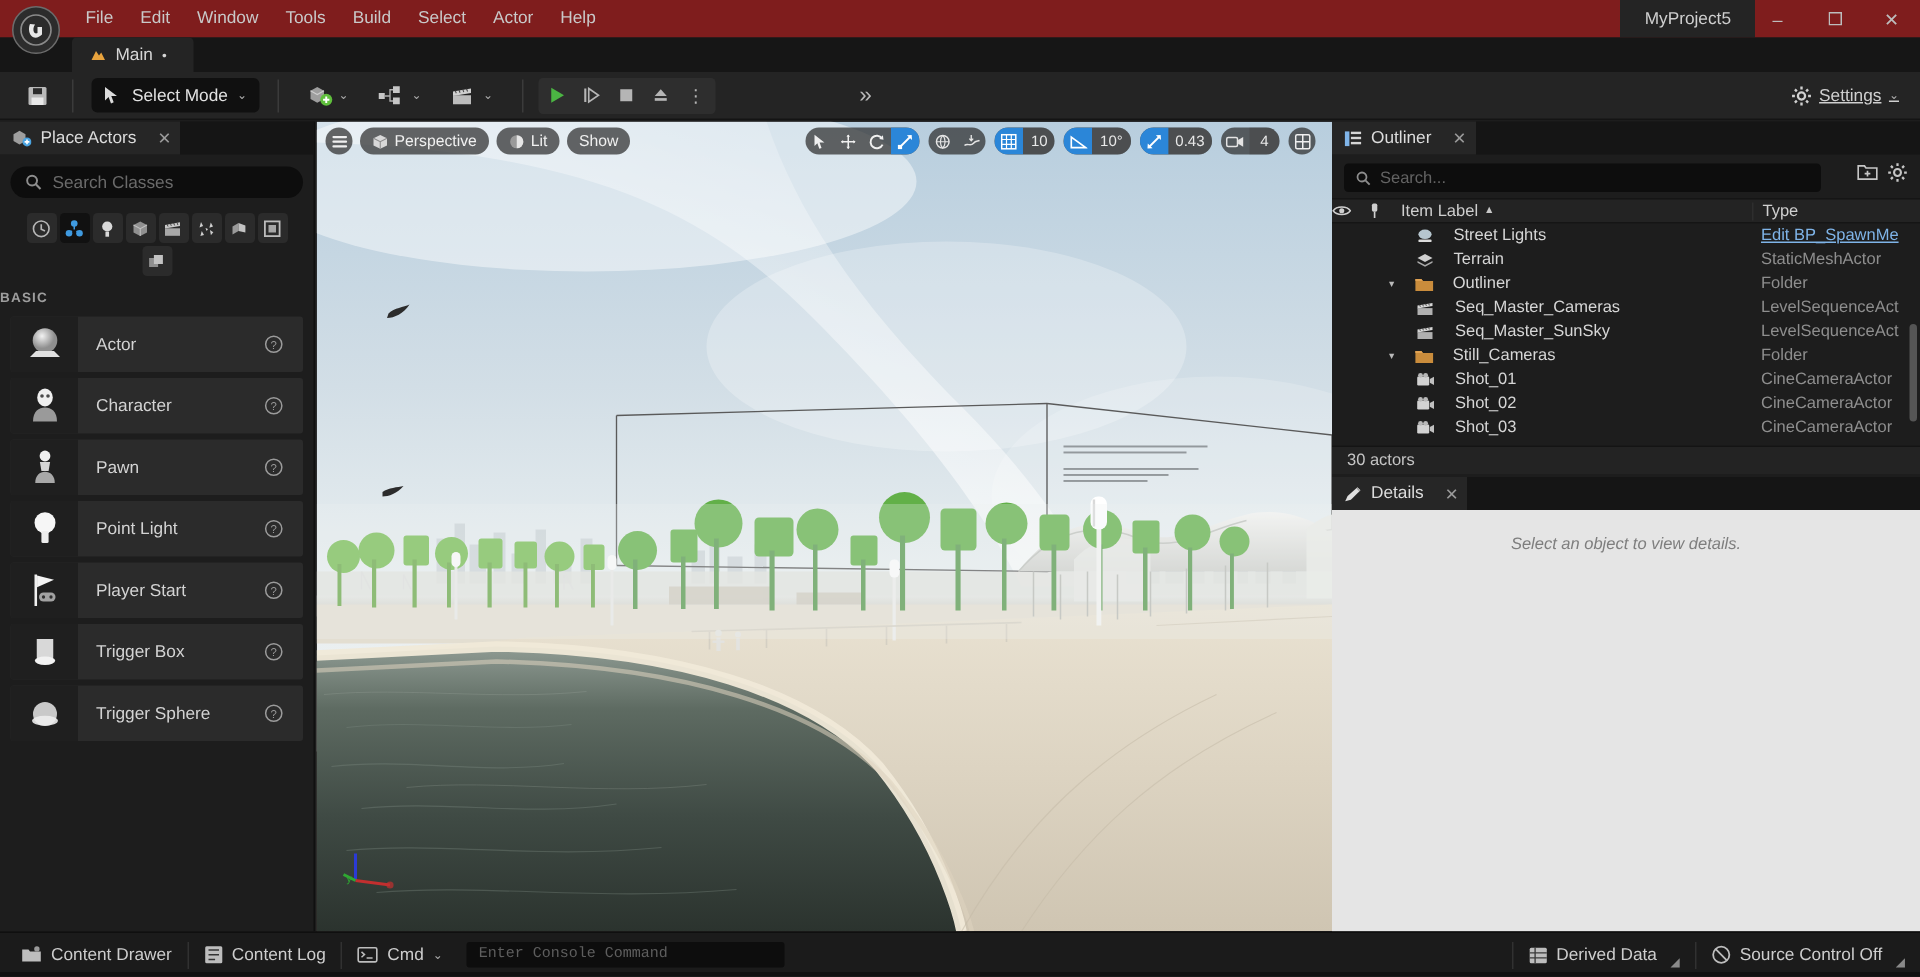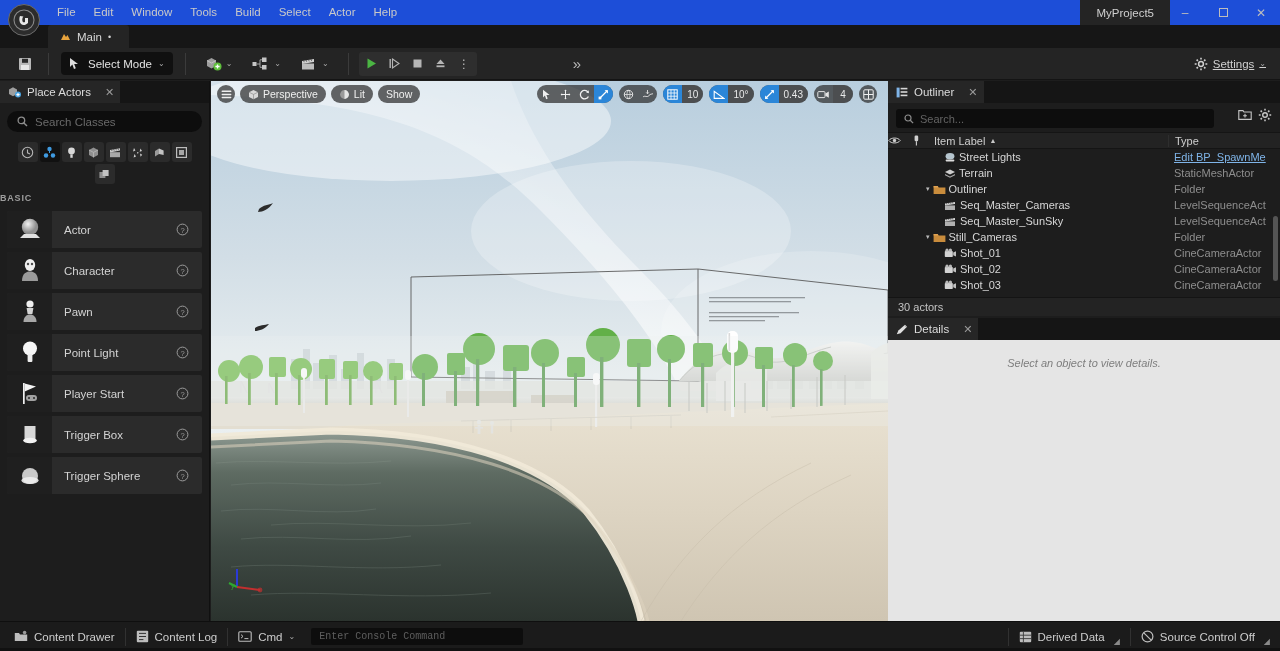--- a/index.html
+++ b/index.html
@@ -9,21 +9,21 @@
     background: #1b1b1b;
     font-family: "Liberation Sans", sans-serif;
     color: #c8c8c8;
     -webkit-font-smoothing: antialiased;
   }
   #app { position: relative; width: 1280px; height: 651px; background: #1d1d1d; }
 
   
   .titlebar {
     position: absolute; left: 0; top: 0; width: 1280px; height: 25px;
-    background: #1d4ed8; display: flex; align-items: center;
+    background: #7f1d1d; display: flex; align-items: center;
   }
   .ue-logo {
     position: absolute; left: 8px; top: 4px; width: 32px; height: 32px;
     border-radius: 50%; background: #2c2c2c;
     border: 1.6px solid #6c6c6c;
     display: flex; align-items: center; justify-content: center;
     font-family: "Liberation Serif", serif; font-style: italic;
     font-size: 18px; color: #e6e6e6; z-index: 30;
   }
   .menus { display: flex; align-items: center; margin-left: 48px; height: 25px; }
@@ -172,21 +172,21 @@
   .o-header {
     display: flex; align-items: center; height: 17px; background: #232323;
     border-top: 1px solid #151515; border-bottom: 1px solid #151515;
     font-size: 11px; color: #cfcfcf;
   }
   .o-header .c-eye { width: 24px; text-align: center; }
   .o-header .c-pin { width: 22px; text-align: center; }
   .o-header .c-label { flex: 1; display: flex; align-items: center; gap: 4px; }
   .o-header .c-type { width: 112px; padding-left: 6px; border-left: 1px solid #2e2e2e; }
   .o-row { display: flex; align-items: center; height: 16px; font-size: 11px; }
-  .o-row .lbl { flex: 1; display: flex; align-items: center; gap: 3px; color: #d6d6d6; overflow: hidden; white-space: nowrap; }
+  .o-row .lbl { flex: 1; display: flex; align-items: center; gap: 13px; color: #d6d6d6; overflow: hidden; white-space: nowrap; }
   .o-row .typ {
     width: 112px; padding-left: 6px; color: #8e8e8e; overflow: hidden;
     white-space: nowrap; text-overflow: clip;
   }
   .o-row .typ.link { color: #7fb4e8; text-decoration: underline; }
   .o-footer {
     position: absolute; left: 0; bottom: 0; width: 392px; height: 19px;
     background: #232323; border-top: 1px solid #141414;
     display: flex; align-items: center; padding-left: 10px; font-size: 11px; color: #c4c4c4;
   }

